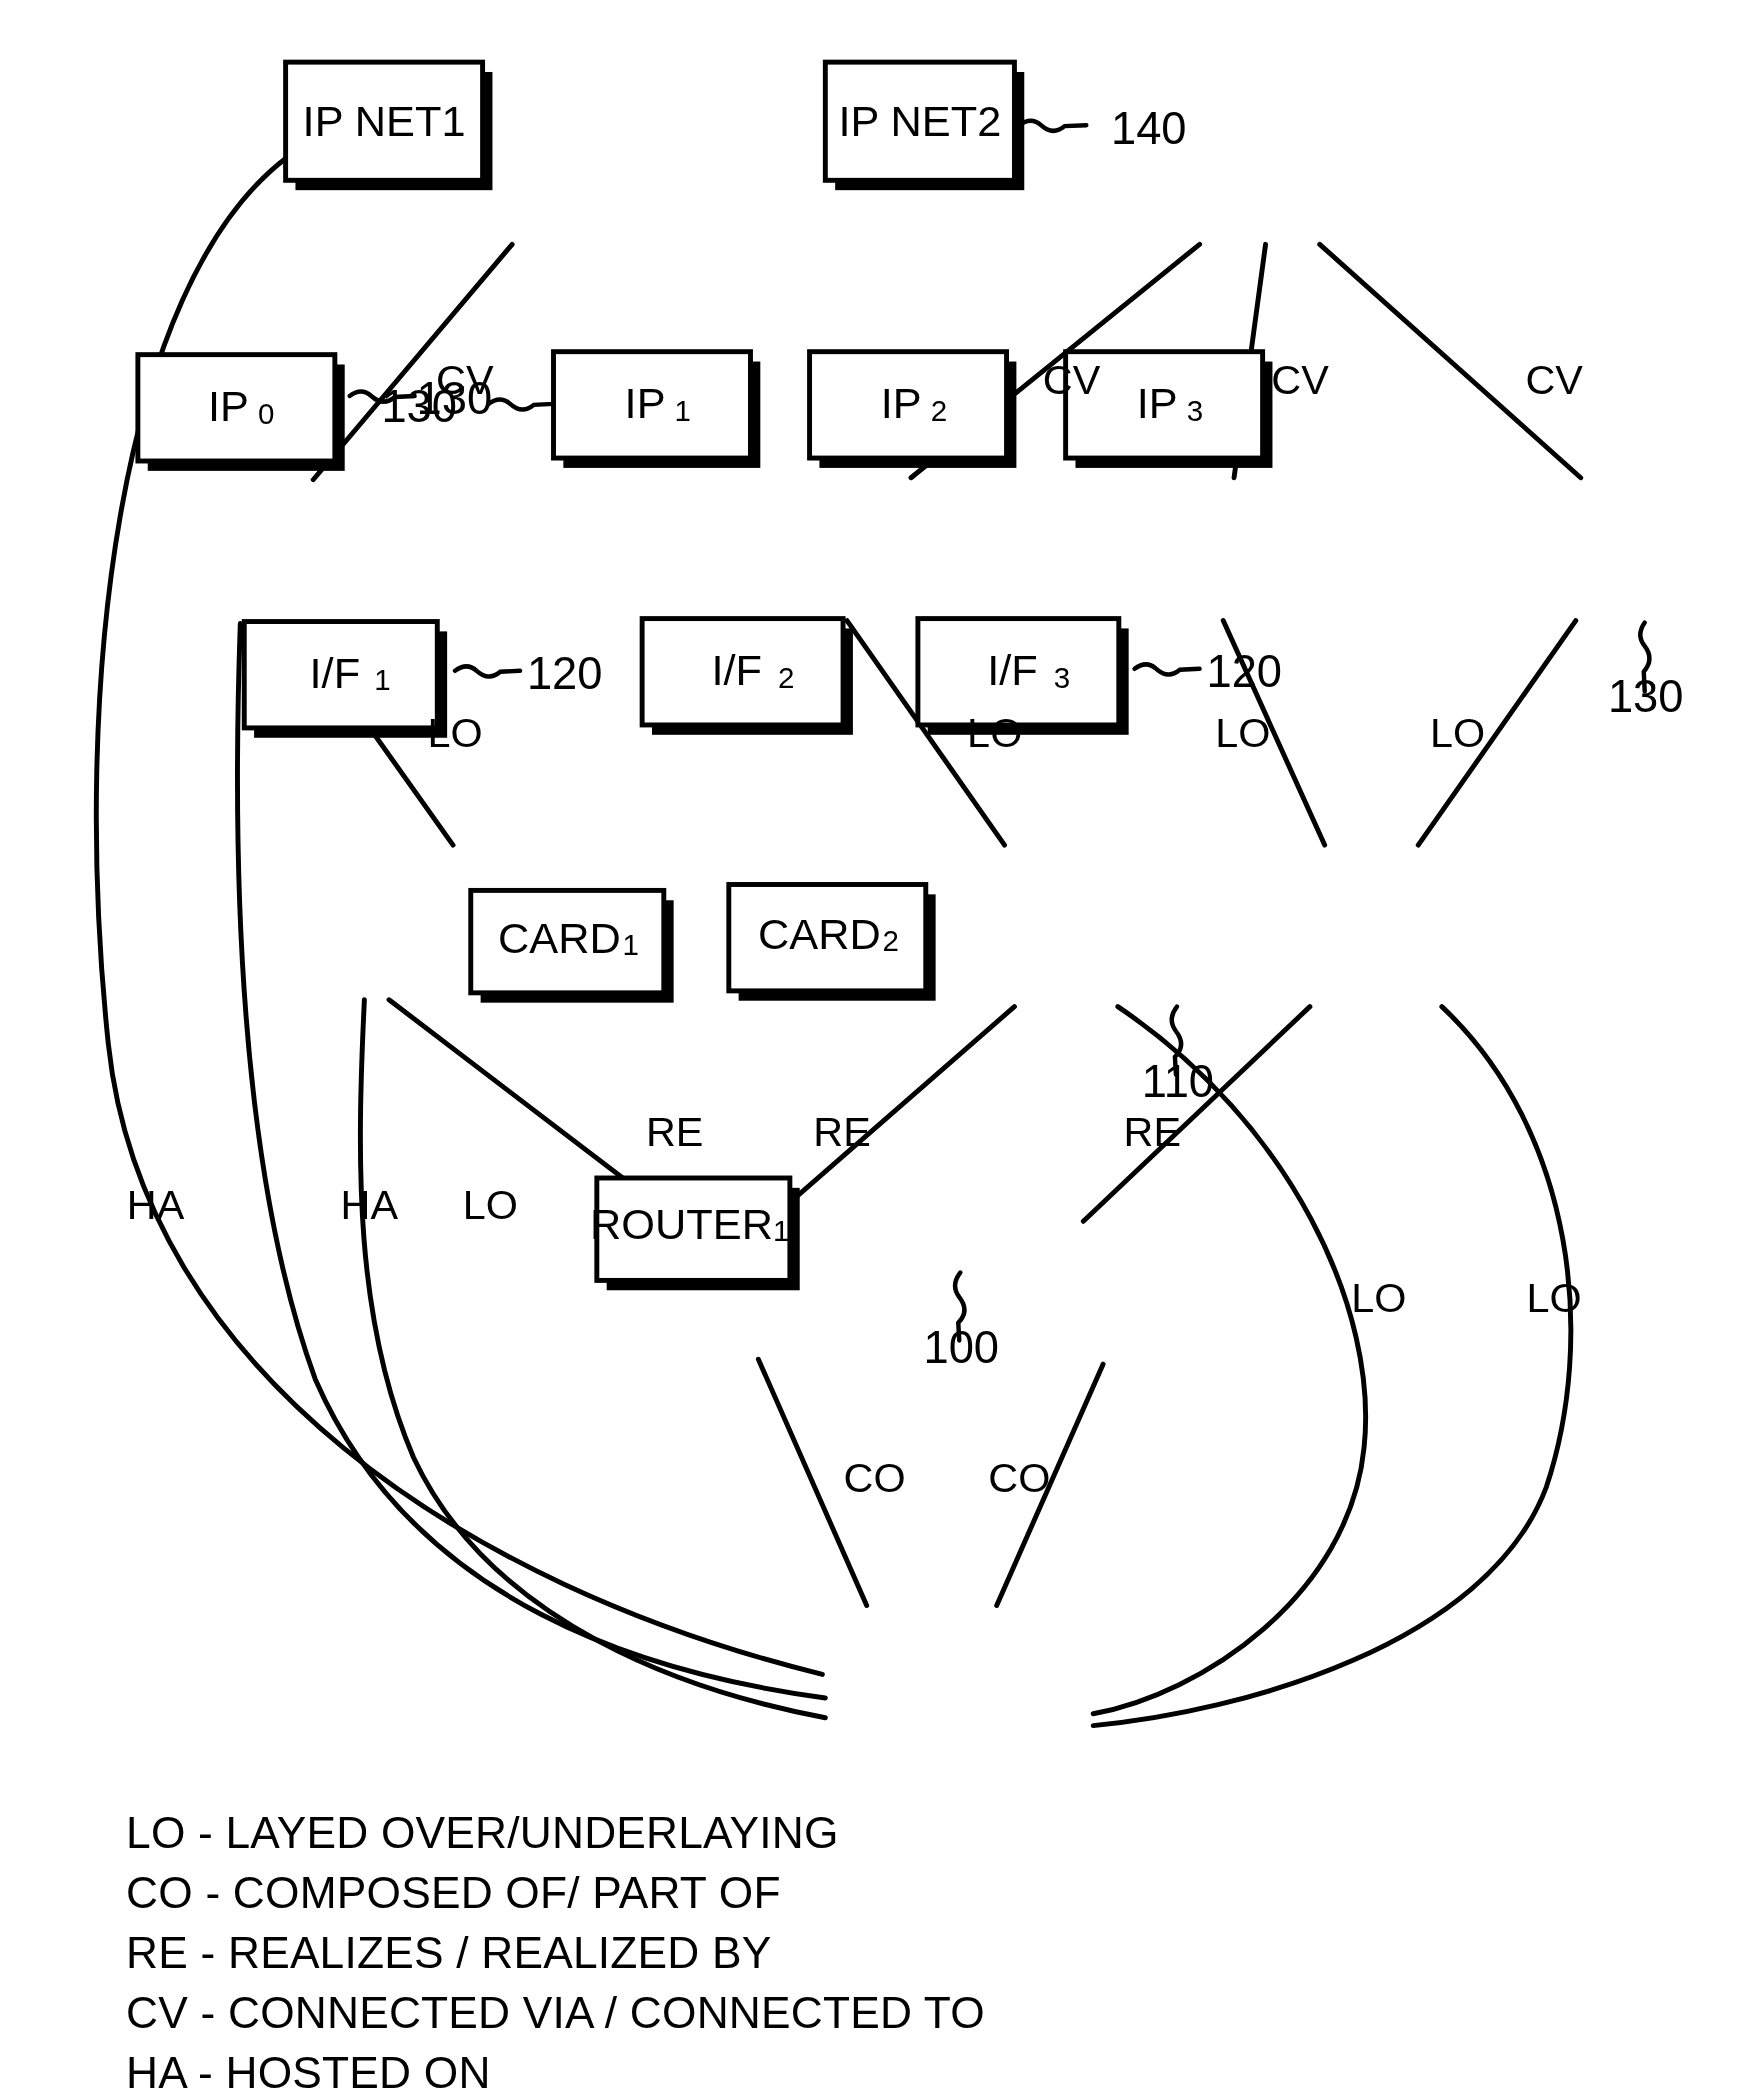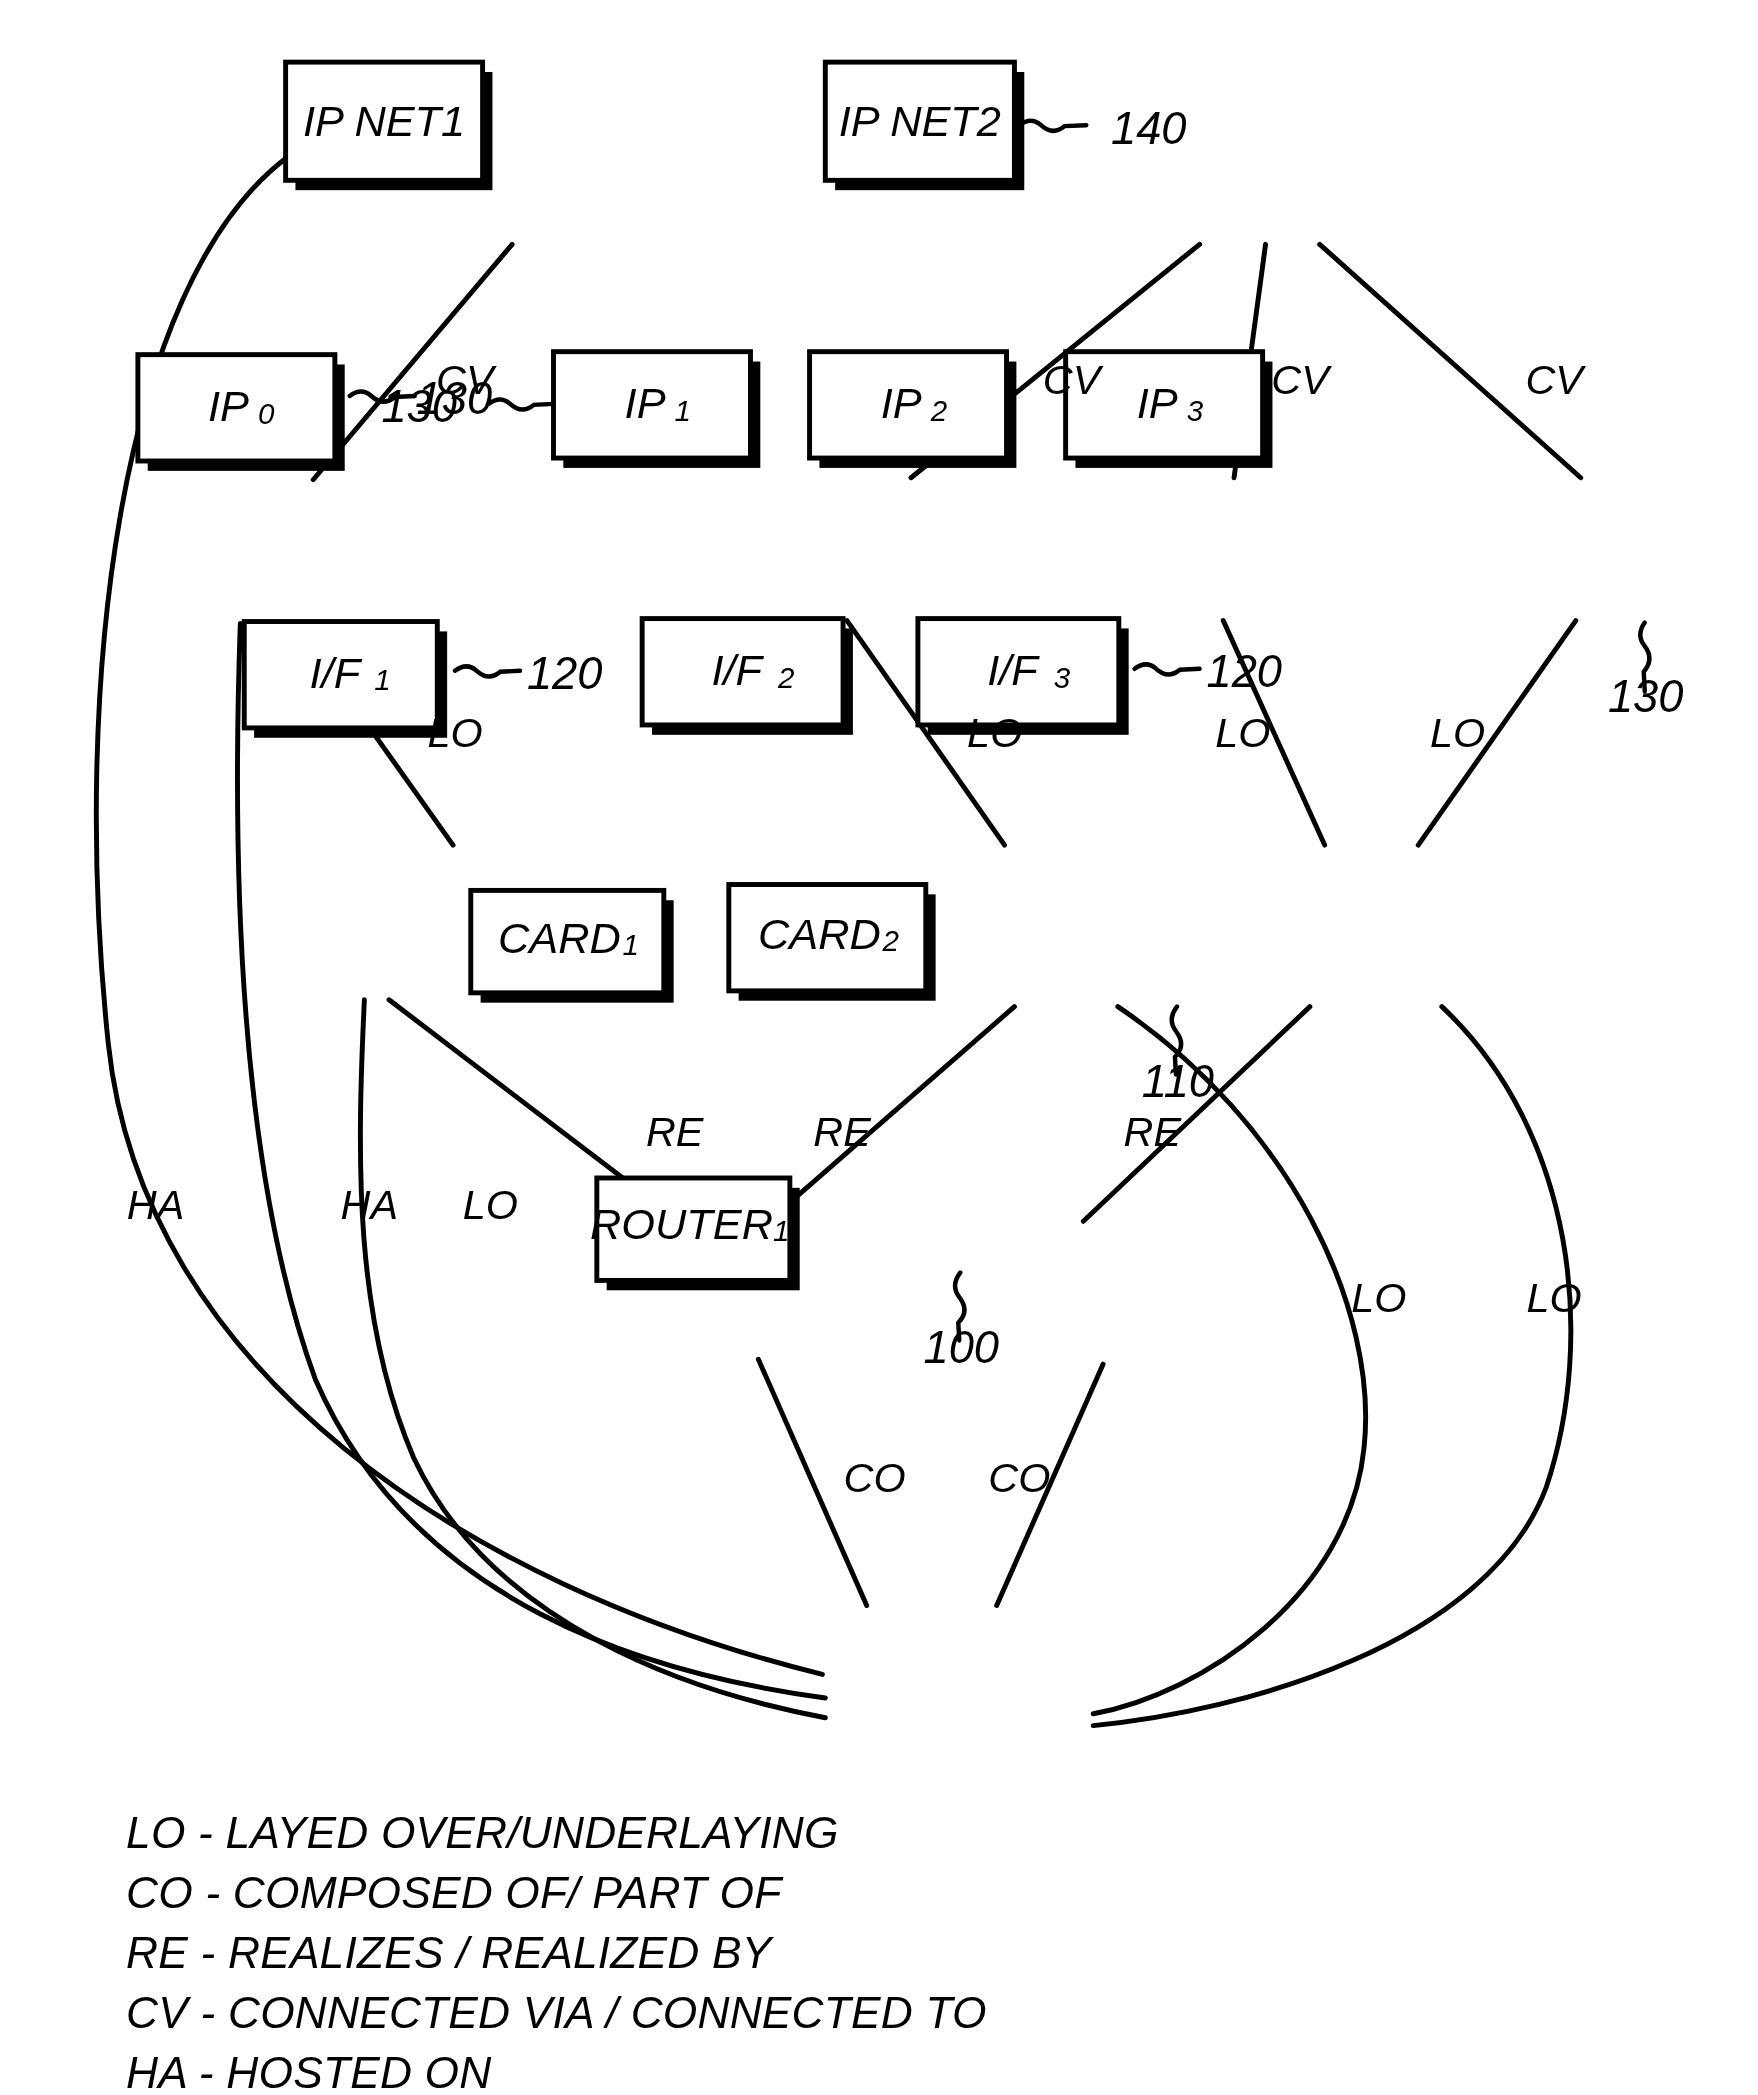--- a/index.html
+++ b/index.html
@@ -13,21 +13,20 @@
     font-family: "Liberation Sans", sans-serif;
     color: #000000;
     overflow: hidden;
     position: relative;
   }
   #diagram-root {
     position: absolute;
     top: 0; left: 0;
     width: 1758px;
     height: 1563px;
-    font-style: italic;
   }
   svg#figure {
     display: block;
     width: 1758px;
     height: 2095px;
     background: #ffffff;
   }
   .node-rect {
     fill: #ffffff;
     stroke: #000000;

